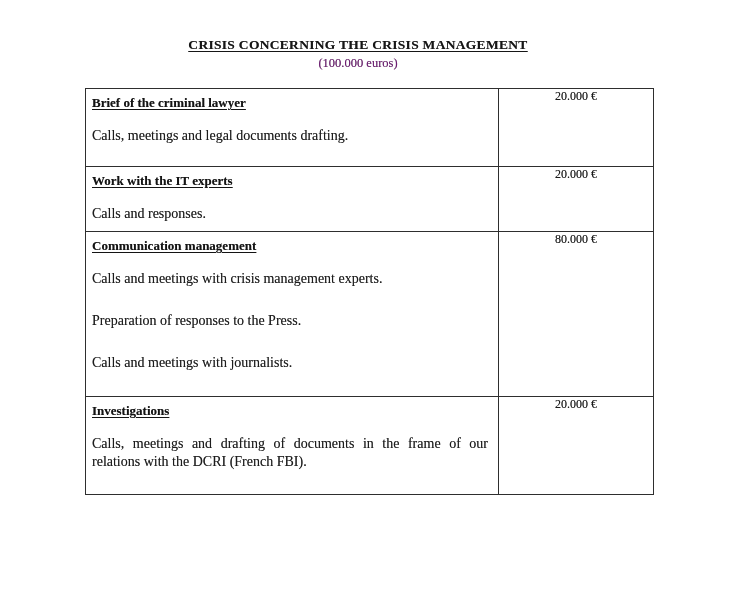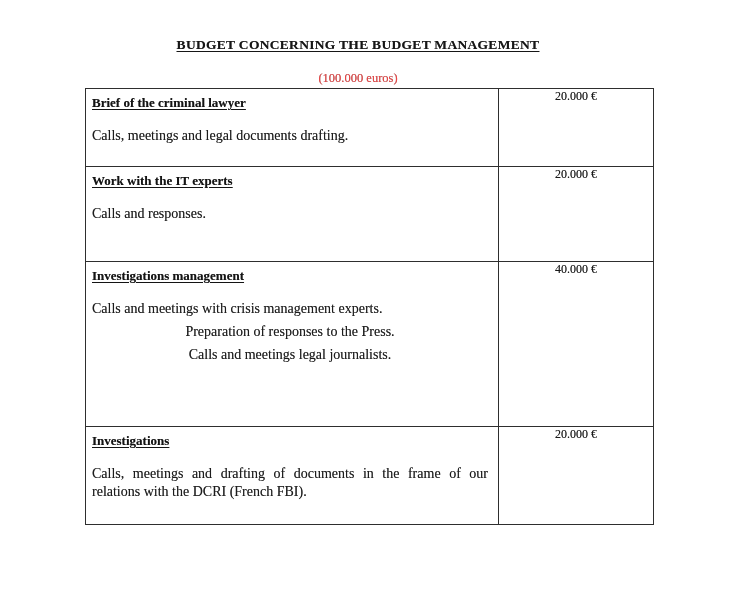--- a/index.html
+++ b/index.html
@@ -24,22 +24,22 @@
   .doc-title {
     font-weight: bold;
     font-size: 13.5px;
     letter-spacing: 0.3px;
     text-decoration: underline;
     text-underline-offset: 2px;
     color: #161616;
   }
   .doc-subtitle {
     font-size: 12.5px;
-    margin-top: 18px;
-    color: #ef4444;
+    margin-top: 3px;
+    color: #701a75;
   }
 
   table.budget-table {
     position: absolute;
     top: 88px;
     left: 85px;
     width: 546px;
     border-collapse: collapse;
     table-layout: fixed;
   }
@@ -53,46 +53,46 @@
   }
   td.amount-cell {
     width: 146px;
     text-align: center;
     vertical-align: middle;
     font-size: 12px;
     color: #1a1a1a;
     padding: 0 4px;
   }
   tr.r1 { height: 78px; }
-  tr.r2 { height: 95px; }
+  tr.r2 { height: 65px; }
   tr.r3 { height: 165px; }
   tr.r4 { height: 98px; }
 
   .cell-heading {
     margin: 0 0 16px 0;
     font-weight: bold;
     font-size: 13px;
     text-decoration: underline;
     text-underline-offset: 2px;
     color: #141414;
   }
   .cell-line {
     margin: 0;
     font-size: 14px;
     line-height: 1.28;
     color: #1d1d1d;
   }
-  .cell-line + .cell-line { margin-top: 5px; text-align: center; }
+  .cell-line + .cell-line { margin-top: 24px; }
   .justified { text-align: justify; }
 </style>
 </head>
 <body>
 
 <div class="doc-header">
-  <div class="doc-title">BUDGET CONCERNING THE BUDGET MANAGEMENT</div>
+  <div class="doc-title">CRISIS CONCERNING THE CRISIS MANAGEMENT</div>
   <div class="doc-subtitle">(100.000 euros)</div>
 </div>
 
 <table class="budget-table">
   <tbody>
     <tr class="r1">
       <td class="desc-cell">
         <p class="cell-heading">Brief of the criminal lawyer</p>
         <p class="cell-line">Calls, meetings and legal documents drafting.</p>
       </td>
@@ -100,26 +100,26 @@
     </tr>
     <tr class="r2">
       <td class="desc-cell">
         <p class="cell-heading">Work with the IT experts</p>
         <p class="cell-line">Calls and responses.</p>
       </td>
       <td class="amount-cell">20.000 €</td>
     </tr>
     <tr class="r3">
       <td class="desc-cell">
-        <p class="cell-heading">Investigations management</p>
+        <p class="cell-heading">Communication management</p>
         <p class="cell-line">Calls and meetings with crisis management experts.</p>
         <p class="cell-line">Preparation of responses to the Press.</p>
-        <p class="cell-line">Calls and meetings legal journalists.</p>
+        <p class="cell-line">Calls and meetings with journalists.</p>
       </td>
-      <td class="amount-cell">40.000 €</td>
+      <td class="amount-cell">80.000 €</td>
     </tr>
     <tr class="r4">
       <td class="desc-cell">
         <p class="cell-heading">Investigations</p>
         <p class="cell-line justified">Calls, meetings and drafting of documents in the frame of our relations with the DCRI (French FBI).</p>
       </td>
       <td class="amount-cell">20.000 €</td>
     </tr>
   </tbody>
 </table>

